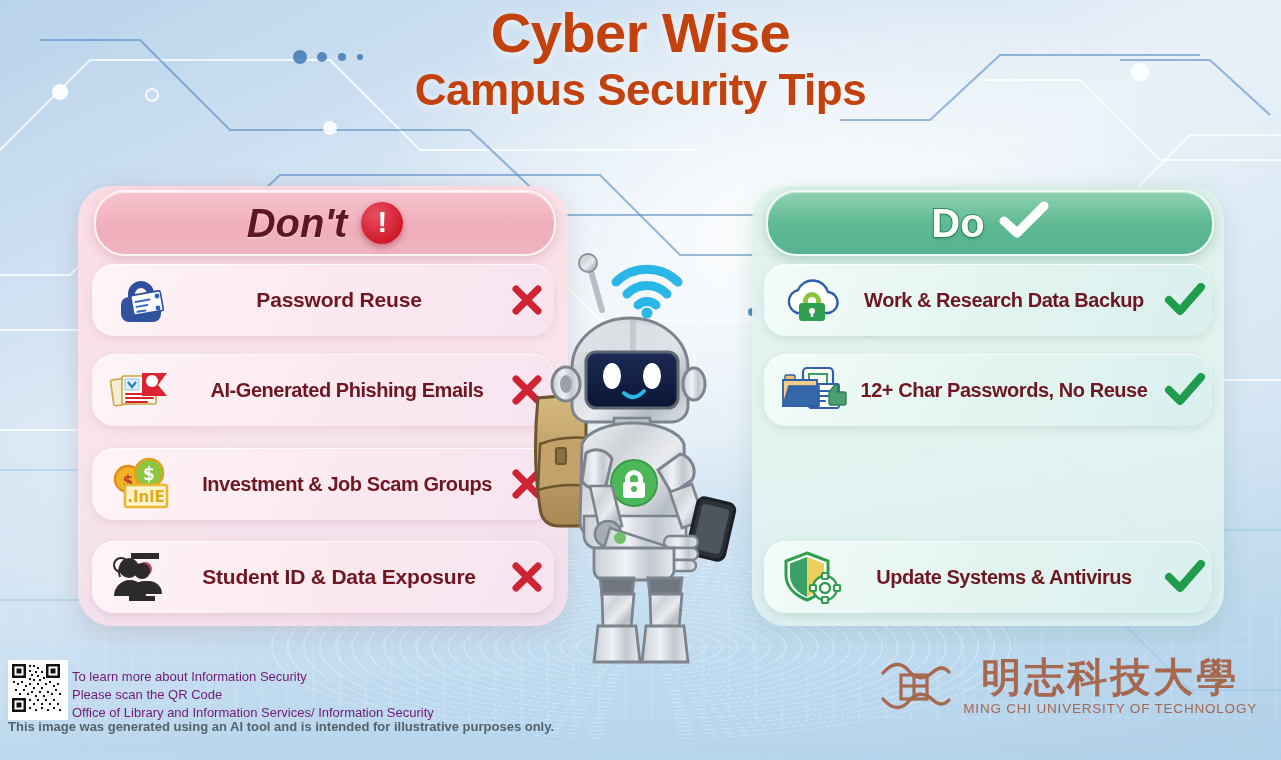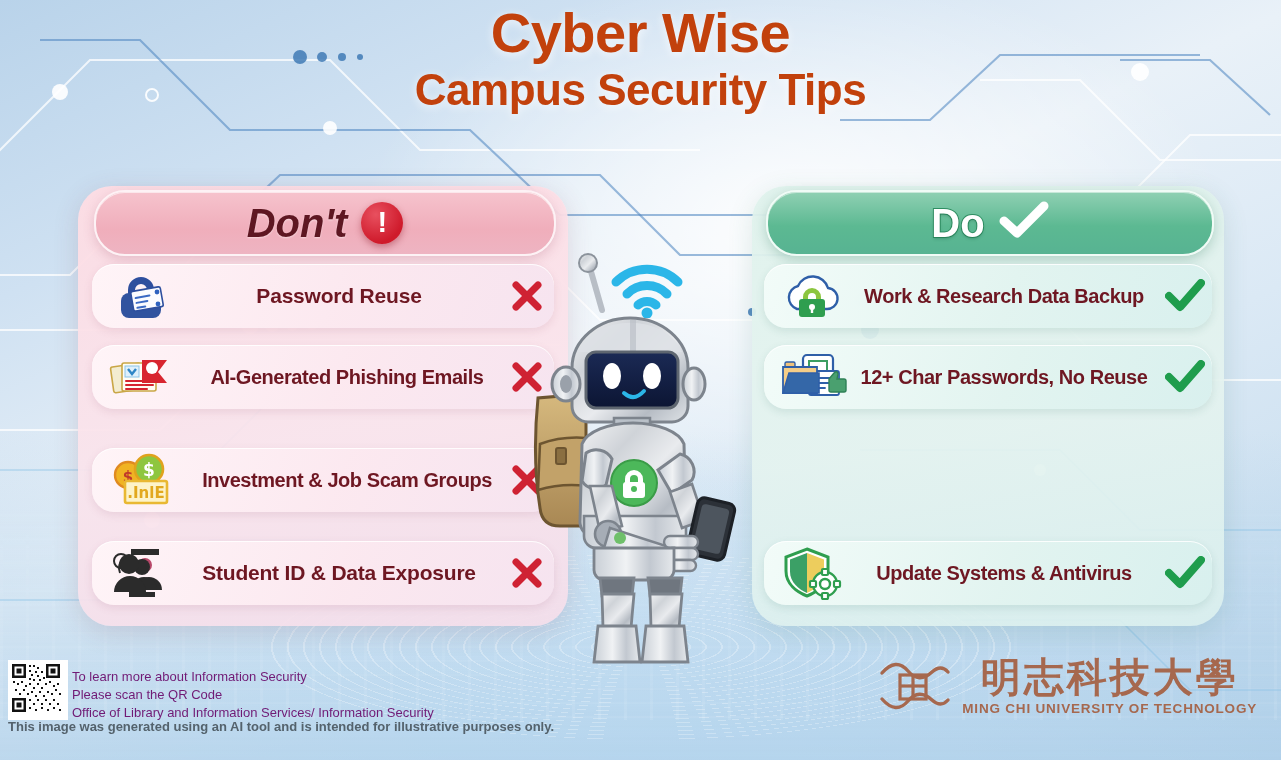--- a/index.html
+++ b/index.html
@@ -68,28 +68,28 @@
   .hdr-do-text{font-size:40px;font-weight:bold;color:#ffffff;
       -webkit-text-stroke:2px #2f8f63;paint-order:stroke fill;
       text-shadow:0 2px 3px rgba(20,90,60,.3);}
   .excl-badge{width:42px;height:42px;border-radius:50%;
       background:radial-gradient(circle at 35% 30%, #e8505f, #cf1a2b 70%);
       display:flex;align-items:center;justify-content:center;
       box-shadow:0 3px 7px rgba(140,20,35,.4);}
   .excl-badge span{color:#fff;font-size:29px;font-weight:bold;line-height:1;margin-top:-2px;}
 
   
-  .row{position:absolute;height:64px;border-radius:22px;display:flex;align-items:center;}
+  .row{position:absolute;height:72px;border-radius:22px;display:flex;align-items:center;}
   .row-dont{left:92px;width:462px;
       background:linear-gradient(110deg, rgba(255,245,248,.97), rgba(252,233,240,.92) 55%, rgba(246,228,240,.88));
       box-shadow:0 3px 9px rgba(150,80,105,.13), inset 0 1px 0 rgba(255,255,255,.85);}
   .row-do{left:764px;width:448px;
       background:linear-gradient(110deg, rgba(243,252,249,.97), rgba(226,244,240,.93) 55%, rgba(216,240,238,.9));
       box-shadow:0 3px 9px rgba(40,110,90,.13), inset 0 1px 0 rgba(255,255,255,.85);}
-  .r1{top:264px}.r2{top:345px}.r3{top:448px}.r4{top:541px}
+  .r1{top:264px}.r2{top:354px}.r3{top:448px}.r4{top:541px}
 
   .row-icon{width:74px;height:58px;flex:0 0 74px;margin-left:12px;
       display:flex;align-items:center;justify-content:center;}
   .row-icon svg{display:block}
   .row-label{flex:1;text-align:center;color:#6e1722;font-weight:bold;
       font-size:21px;letter-spacing:-.2px;padding:0 2px;}
   .row-dont .row-label{font-size:21px;}
   .mark{flex:0 0 54px;display:flex;align-items:center;justify-content:center;}
   .mark svg{display:block}
 
@@ -105,21 +105,21 @@
   .qr{position:absolute;left:8px;top:660px;width:56px;height:56px;background:#fff;padding:2px;}
   .qr svg{display:block}
   .foot-top{position:absolute;left:72px;top:668px;color:#701a75;font-size:13px;line-height:1.38;}
   .foot-bot{position:absolute;left:8px;top:718px;color:#54626c;font-size:13px;
       font-weight:bold;line-height:1.45;}
   .logo{position:absolute;right:24px;top:655px;display:flex;align-items:center;gap:10px;}
   .logo-mark{width:74px;height:62px;}
   .logo-txt{display:flex;flex-direction:column;align-items:center;}
   .logo-cn{font-size:40px;font-weight:bold;color:#a6684e;letter-spacing:3px;line-height:1;
       font-family:"DejaVu Sans", sans-serif;}
-  .logo-en{font-size:13.5px;font-weight:bold;color:#a6684e;letter-spacing:.8px;margin-top:4px;}
+  .logo-en{font-size:13.5px;font-weight:normal;color:#a6684e;letter-spacing:.8px;margin-top:4px;}
 </style>
 </head>
 <body>
 
 <div class="poster">
 
   <div class="bg"></div>
   <div class="bg-city"></div>
   <div class="ripple"></div>
 

